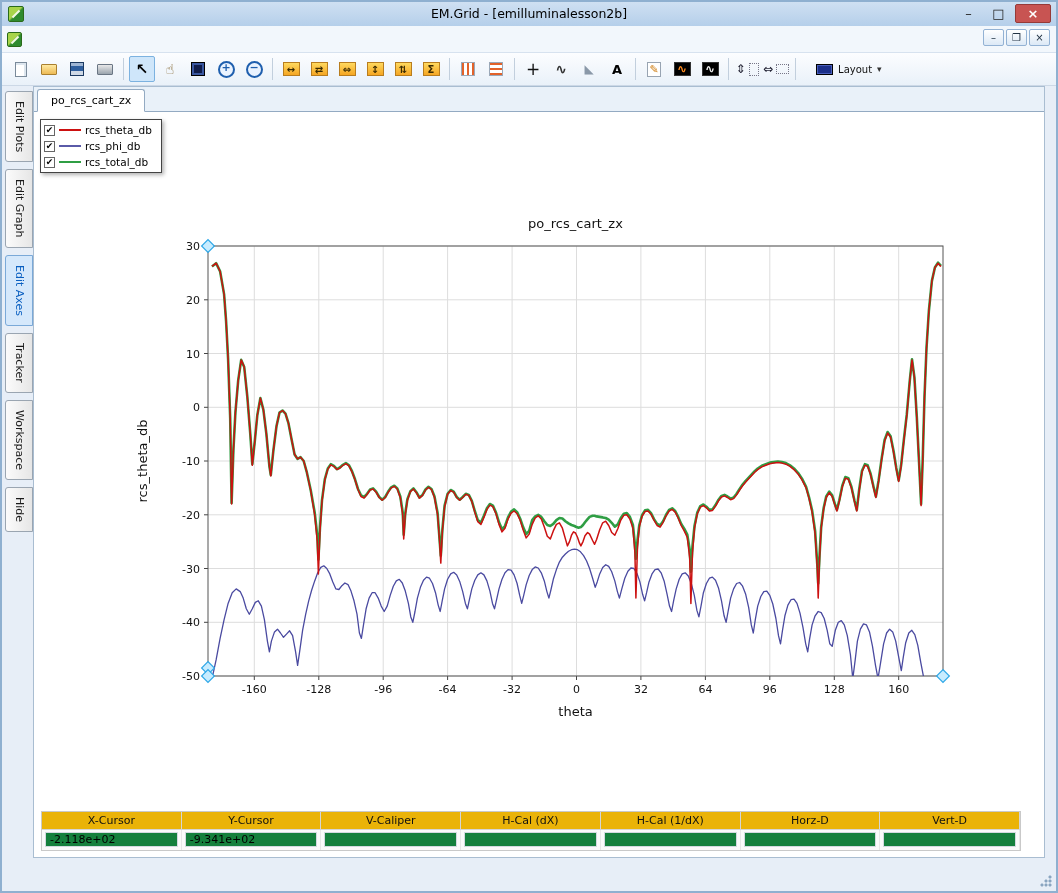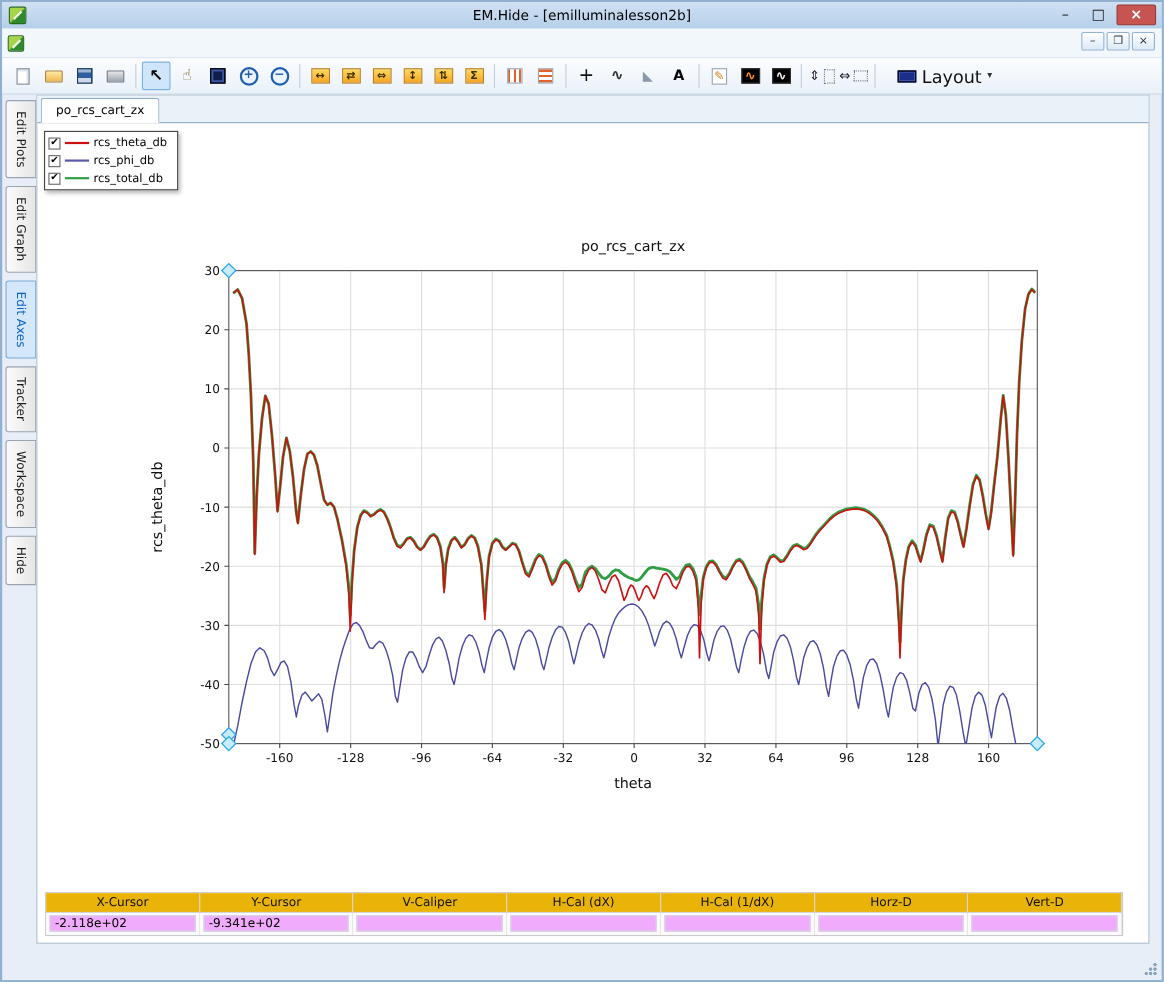--- a/index.html
+++ b/index.html
@@ -48,21 +48,21 @@
   .ig-edit-page::before{content:"✎";font-size:11px;color:#d08018}
   .ig-wave-orange,.ig-wave-white{width:17px;height:14px;background:#000;border:1px solid #333;display:flex;align-items:center;justify-content:center;font-weight:bold}
   .ig-wave-orange::before{content:"∿";color:#ff8a1e;font-size:12px}
   .ig-wave-white::before{content:"∿";color:#eeeeee;font-size:12px}
   .ig-v-caliper::before{content:"⇕";font-size:12px;color:#223}
   .ig-v-caliper::after{content:"";width:8px;height:11px;border:1px dotted #778;margin-left:3px}
   .ig-h-caliper::before{content:"⇔";font-size:12px;color:#223}
   .ig-h-caliper::after{content:"";width:11px;height:8px;border:1px dotted #778;margin-left:3px}
   .layoutbtn{width:auto;padding:0 7px;margin-left:8px;gap:5px;display:flex;align-items:center}
   .lswatch{width:17px;height:11px;background:#1b2f8a;border:1px solid #000;box-shadow:inset 0 0 0 1px #4a5fba}
-  .llab{font-size:16px;color:#111}
+  .llab{font-size:10px;color:#111}
   .lcaret{font-size:9px;color:#333}
   
   .side-tabs{position:absolute;left:3px;top:89px;width:28px;display:flex;flex-direction:column;gap:7px}
   .vtab{writing-mode:vertical-rl;padding:9px 4px;background:linear-gradient(90deg,#fbfbfb,#e6e6e6);border:1px solid #9aa5b1;border-radius:3px 0 0 3px;font-size:11px;color:#1a1a1a;display:flex;align-items:center;justify-content:center}
   .vtab.active{background:#d5e8fb;border-color:#7aa9d8;color:#0a5fc0}
   
   .client{position:absolute;left:31px;top:84px;right:11px;bottom:33px;background:#fff;border:1px solid #a9bdd1}
   .doctabs{height:25px;background:#e9f1f9;border-bottom:1px solid #93aac2;display:flex;align-items:flex-end;padding-left:3px}
   .doctab{background:#fff;border:1px solid #93aac2;border-bottom:1px solid #fff;margin-bottom:-1px;padding:4px 13px;font-size:11px;border-radius:3px 3px 0 0;color:#000}
   
@@ -79,30 +79,30 @@
   .tlab{font-size:11px}
   .ctitle{font-size:13px}
   .alab{font-size:13px}
   .frame{fill:none;stroke:#555;stroke-width:1}
   .handle{fill:#c8ecff;stroke:#2fa8e8;stroke-width:1.2}
   
   .ctable{position:absolute;left:7px;right:23px;bottom:6px;border:1px solid #c9c9c9;font-size:11px;background:#fff}
   .crow{display:flex}
   .chead{flex:1;background:#eab308;border-right:1px solid #d5d5d5;border-bottom:1px solid #d5d5d5;text-align:center;padding:2px 0;color:#111}
   .cval{flex:1;background:#fafafa;border-right:1px solid #e6e6e6;padding:2px 3px;height:20px}
-  .cvbox{height:15px;background:#f0abfc;border:1px solid #d3d9e0;font-size:11px;padding:0 4px;display:flex;align-items:center;color:#000}
+  .cvbox{height:15px;background:#15803d;border:1px solid #d3d9e0;font-size:11px;padding:0 4px;display:flex;align-items:center;color:#000}
   .grip{position:absolute;right:4px;bottom:4px;width:14px;height:14px;background:radial-gradient(circle at 12px 12px,#8aa5c0 1.3px,transparent 1.8px),radial-gradient(circle at 12px 8px,#8aa5c0 1.3px,transparent 1.8px),radial-gradient(circle at 8px 12px,#8aa5c0 1.3px,transparent 1.8px),radial-gradient(circle at 12px 4px,#8aa5c0 1.3px,transparent 1.8px),radial-gradient(circle at 4px 12px,#8aa5c0 1.3px,transparent 1.8px),radial-gradient(circle at 8px 8px,#8aa5c0 1.3px,transparent 1.8px)}
 </style>
 </head>
 <body>
 
 <div class="window">
   <div class="titlebar">
     <div class="app-logo"></div>
-    <div class="wtitle">EM.Hide - [emilluminalesson2b]</div>
+    <div class="wtitle">EM.Grid - [emilluminalesson2b]</div>
     <div class="wbtns">
       <div class="wbtn">–</div>
       <div class="wbtn">□</div>
       <div class="wbtn close">×</div>
     </div>
   </div>
 
   <div class="menubar">
     <div class="app-logo"></div>
     <div class="mdi">

